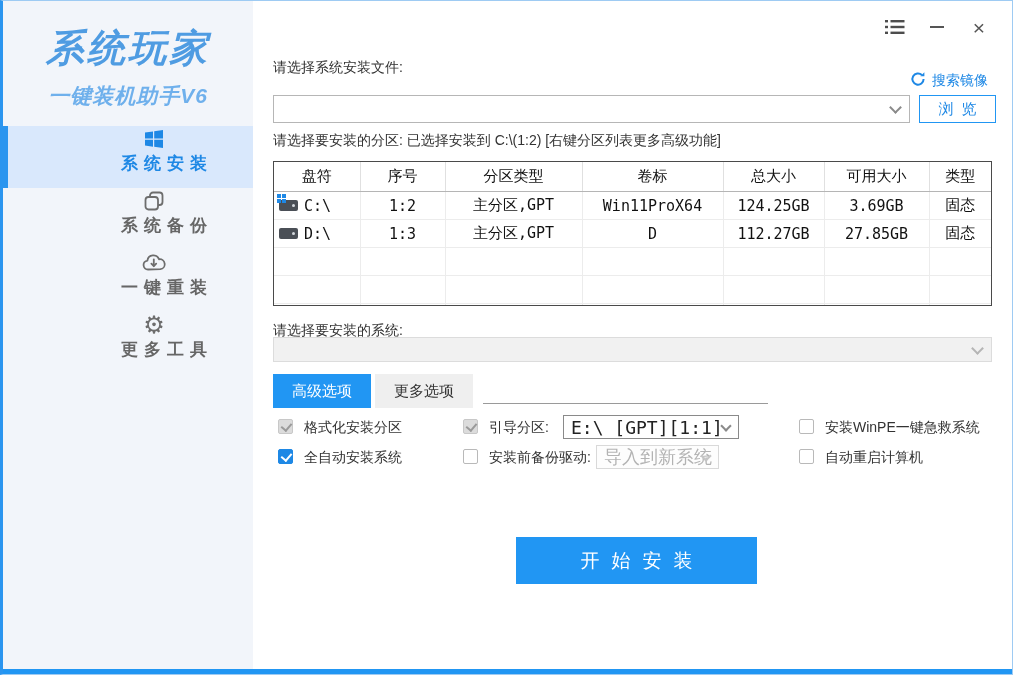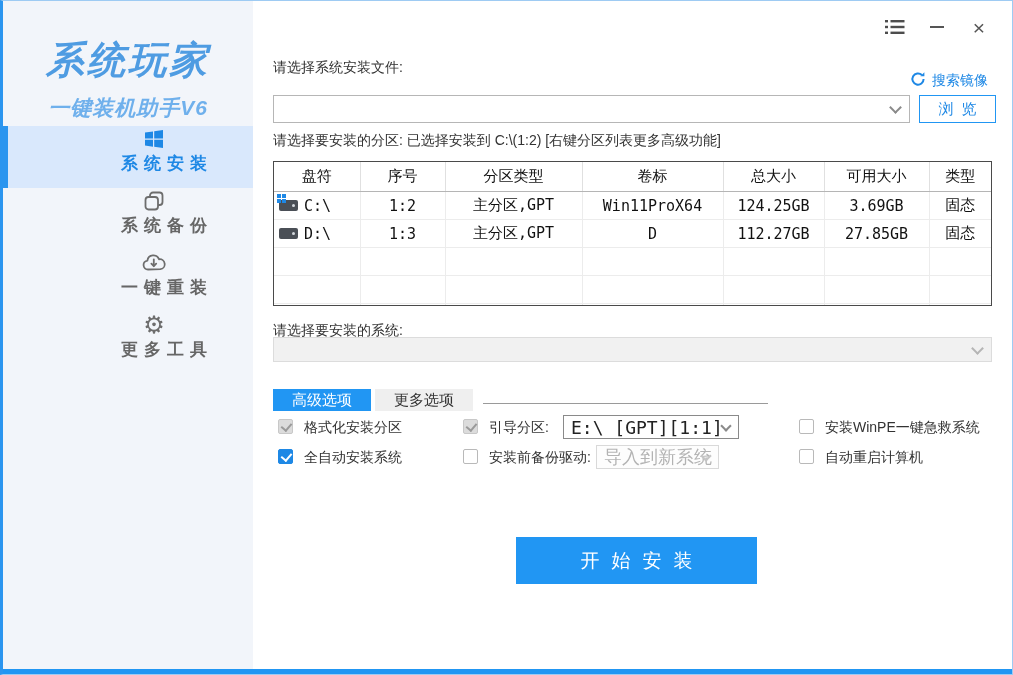--- a/index.html
+++ b/index.html
@@ -2,21 +2,21 @@
 <html><head>
 <meta charset="utf-8">
 <style>
   html,body{margin:0;padding:0;background:#e8e8e8;font-family:"Liberation Sans",sans-serif;}
   .window{position:relative;width:1013px;height:675px;background:#fff;overflow:hidden;
           border:1px solid #9ecbf3;border-left:3px solid #2b95ef;box-sizing:border-box;}
   .bottom-bar{position:absolute;left:0;right:0;bottom:0;height:5px;background:#2196f3;}
 
   
   .sidebar{position:absolute;left:0;top:0;bottom:5px;width:250px;background:#f2f5fa;}
-  .logo{padding-top:34px;text-align:center;}
+  .logo{padding-top:22px;text-align:center;}
   .logo-title{font-size:38px;font-weight:bold;font-style:italic;color:#4f9ce2;letter-spacing:3px;}
   .logo-sub{margin-top:8px;font-size:21px;font-weight:bold;font-style:italic;color:#6fb0ec;letter-spacing:1px;}
   .nav{position:absolute;top:125px;left:0;right:0;}
   .nav-item{position:relative;height:62px;display:flex;align-items:center;padding-left:52px;cursor:pointer;flex-direction:column;}
   .nav-item .nav-label{font-size:17px;font-weight:bold;letter-spacing:6px;color:#666;margin-left:26px;}
   .nav-item[data-state~="active"]{background:#d9e8fc;}
   .nav-item[data-state~="active"] .nav-label{color:#1e88e5;}
   .nav-item[data-state~="active"]::before{content:"";position:absolute;left:-3px;top:0;bottom:0;width:8px;background:#2b95ef;}
   .nav-icon{width:26px;height:26px;display:flex;align-items:center;justify-content:center;}
   .gear-glyph{font-size:24px;color:#6d6d6d;font-family:"DejaVu Sans",sans-serif;line-height:1;}
@@ -55,21 +55,21 @@
   .ptable td:last-child{border-right:none;}
   .c1{width:86px}.c2{width:85px}.c3{width:137px}.c4{width:141px}.c5{width:101px}.c6{width:105px}
   .drive-cell{display:flex;align-items:center;gap:6px;padding-left:5px;}
   .drive-ico{position:relative;width:19px;height:11px;background:#4a4f56;border-radius:2px;flex:none;}
   .drive-ico::after{content:"";position:absolute;right:3px;top:4px;width:3px;height:3px;background:#d4d8dd;border-radius:50%;}
   .winflag{position:absolute;left:-2px;top:-6px;width:9px;height:9px;display:grid;
            grid-template-columns:1fr 1fr;grid-template-rows:1fr 1fr;gap:1px;}
   .winflag span{background:#1e88e5;}
 
   
-  .tab{position:absolute;top:388px;width:98px;height:22px;display:flex;align-items:center;justify-content:center;
+  .tab{position:absolute;top:373px;width:98px;height:34px;display:flex;align-items:center;justify-content:center;
        font-size:15px;background:#efefef;color:#333;cursor:pointer;}
   .tab[data-state~="active"]{background:#2196f3;color:#fff;}
   .tab-line{position:absolute;left:230px;top:402px;width:285px;height:1px;background:#9a9a9a;}
 
   
   .opt-row{position:absolute;left:0;right:0;height:26px;}
   .row-a{top:414px;} .row-b{top:444px;}
   .cb{position:absolute;top:4px;width:15px;height:15px;box-sizing:border-box;border:1px solid #b9b9b9;
       border-radius:2px;background:#fff;cursor:pointer;}
   .cb[data-state~="checked"]{background:#1e88e5;border-color:#1e88e5;}

